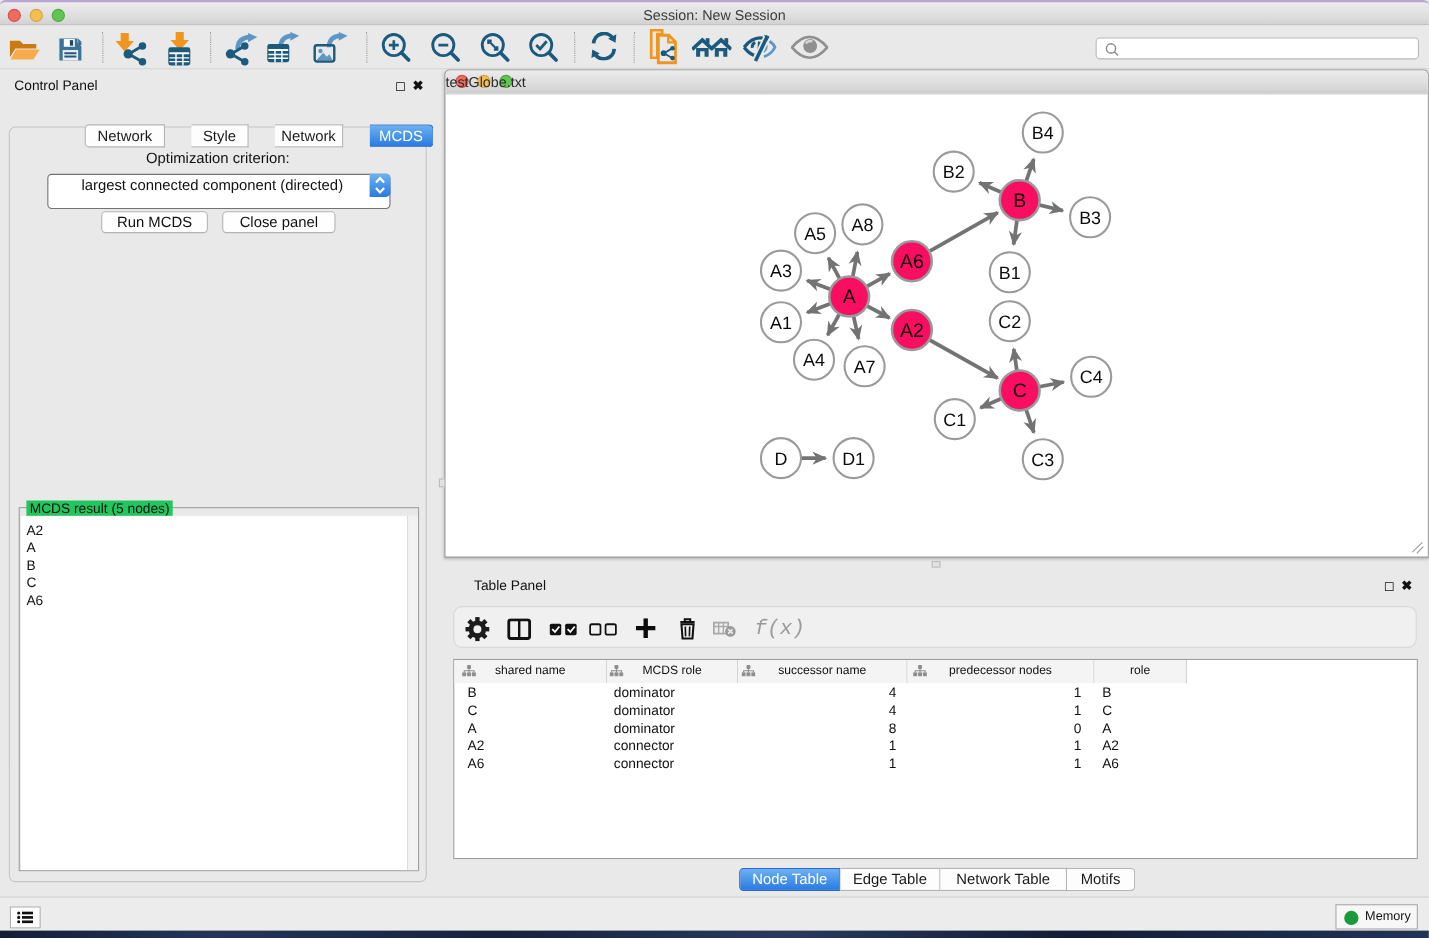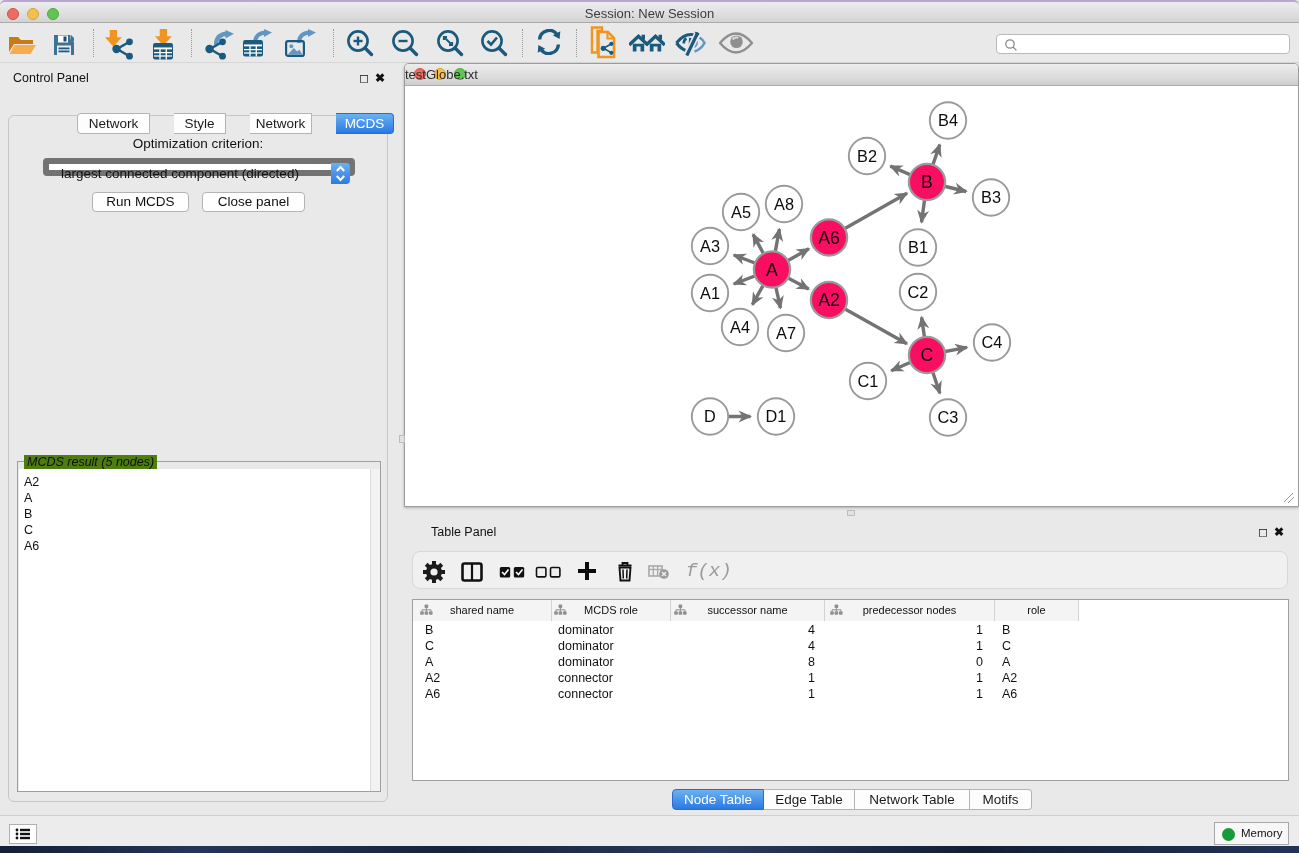--- a/index.html
+++ b/index.html
@@ -18,25 +18,25 @@
 #search { left:996px; top:34px; width:294px; height:20px; background:#fff; border:1px solid #b9b9b9; border-radius:4px; }
 .ptitle { font-size:12.5px; color:#111;text-align:center; }
 .winbtns { position:absolute; font-size:12px; color:#111; letter-spacing:6px; }
 #cp-body { left:8px; top:115px; width:380px; height:687px; background:#e9e9e9; border:1px solid #c6c6c6; border-radius:6px; }
 .tabs { position:absolute; display:flex; height:21px; font-size:13.5px; }
 .tab  { border:1px solid #b4b4b4; border-left:none; background:#fdfdfd; color:#1a1a1a; display:flex; align-items:center; justify-content:center; }
 .tab.first { border-left:1px solid #b4b4b4; border-radius:4px 0 0 4px; }
 .tab.last  { border-radius:0 4px 4px 0; }
 .tab.sel { background:linear-gradient(#6cb1f0,#2a7ae2); border-color:#2a6bd0; color:#fff; }
 #opt-label { left:0px; top:136px; width:396px; text-align:center; font-size:13.5px; color:#111; }
-#dropdown { left:43px; top:158px; width:312px; height:18px; background:#fff; border:6px solid #737373; border-radius:4px; font-size:13.5px; color:#111; line-height:19px; padding-left:12px; }
+#dropdown { left:43px; top:158px; width:312px; height:32px; background:#fff; border:1px solid #737373; border-radius:4px; font-size:13.5px; color:#111; line-height:19px; padding-left:30px; }
 #dd-step { position:absolute; right:-1px; top:-1px; width:19px; height:21px; border-radius:0 4px 4px 0; background:linear-gradient(#6cb1f0,#2a7ae2); }
 .btn { position:absolute; height:20px; background:#fefefe; border:1px solid #b4b4b4; border-radius:4px; font-size:13.5px; color:#111; text-align:center; line-height:18px; }
 #fieldset { left:17px; top:461px; width:364px; height:331px; border:1px solid #9f9f9f; }
-#fs-legend { position:absolute; left:6px; top:-7px; background:#4d7c0f; padding:0 3px; font-size:12.5px; color:#111;font-style:italic; }
+#fs-legend { position:absolute; left:6px; top:-7px; background:#22c55e; padding:0 3px; font-size:12.5px; color:#111; }
 #fs-list { position:absolute; left:1px; top:7px; width:361px; height:322px; background:#fff; }
 #fs-scroll { position:absolute; right:0px; top:0px; width:10px; height:322px; background:#f2f2f2; border-left:1px solid #dcdcdc; }
 #fs-items { position:absolute; left:5px; top:5px; font-size:12.5px; color:#111; line-height:16px; }
 #netwin { left:404px; top:63px; width:895px; height:444px; background:#fff; border:1px solid #9b9b9b; border-radius:5px 5px 0 0; box-shadow:0 1px 3px rgba(0,0,0,.25); }
 #net-titlebar { position:absolute; left:0; top:0; width:893px; height:22px;
   background:linear-gradient(#ececec,#d8d8d8 75%,#cccccc); border-bottom:1px solid #ababab; border-radius:4px 4px 0 0; }
 #net-titlebar .title { position:absolute; left:0; right:0; top:3px; font-size:13px; color:#2c2c2c; }
 #net-titlebar .r { left:9px;  background:#ed6b60; border:1px solid #d35248; }
 #net-titlebar .y { left:29px; background:#f5bf4f; border:1px solid #d6a243; }
 #net-titlebar .g { left:49px; background:#61c454; border:1px solid #53a73e; }

